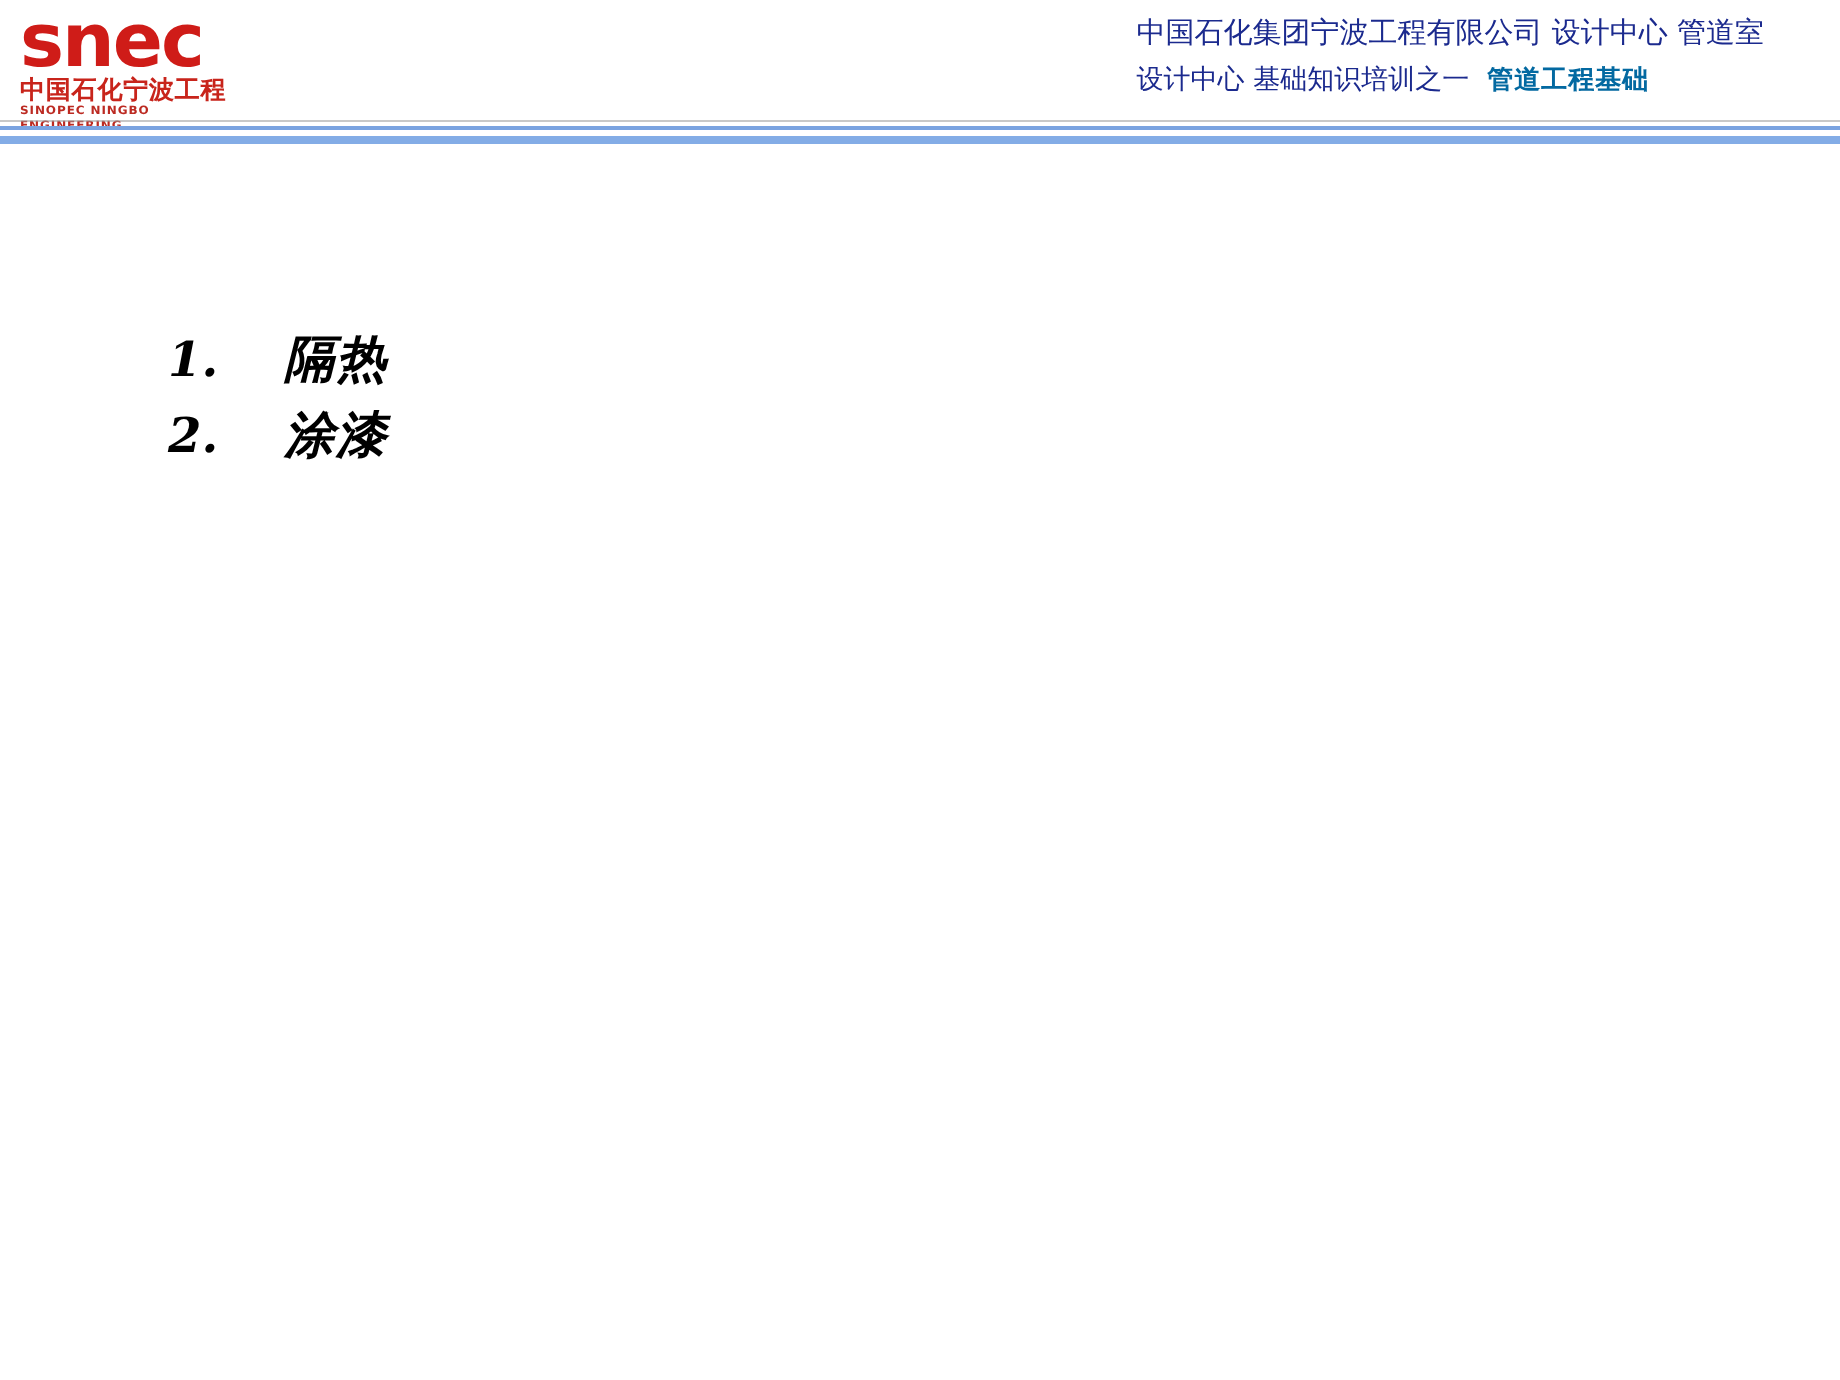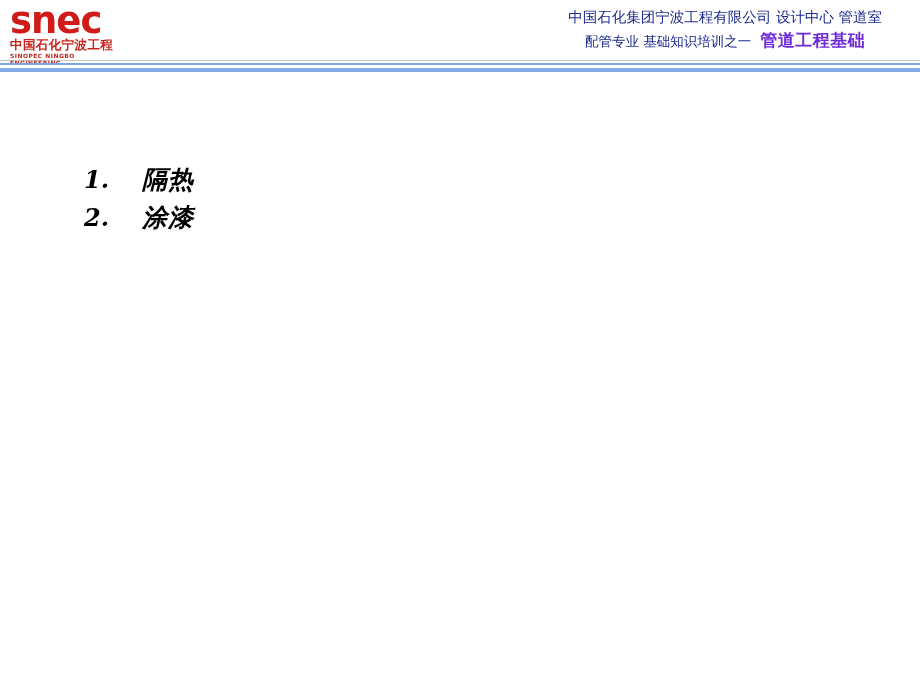--- a/index.html
+++ b/index.html
@@ -67,43 +67,43 @@
     color: #BC2A22;
     padding-left: 2px;
     transform: scaleY(0.95);
     transform-origin: left top;
   }
 
   .header-text {
     position: absolute;
     right: 38px;
     top: 6px;
-    text-align: center;
+    text-align: left;
     color: #1B2A8E;
   }
   .header-line1 {
     font-family: "DejaVu Sans", "Liberation Sans", sans-serif;
     font-size: 14.5px;
     line-height: 22px;
     color: #1B2A8E;
     white-space: nowrap;
   }
   .header-line2 {
     font-family: "DejaVu Sans", "Liberation Sans", sans-serif;
     font-size: 13.5px;
     line-height: 24px;
     color: #1B2A8E;
     white-space: nowrap;
   }
   .header-emph {
     font-weight: bold;
-    font-size: 17px;
+    font-size: 13px;
     letter-spacing: 0.5px;
     margin-left: 9px;
-    color: #6d28d9;
+    color: #0369a1;
   }
 
   
   .hairline {
     position: absolute;
     left: 0;
     width: 920px;
     height: 1px;
     background: #9a9a9a;
     opacity: 0.55;
@@ -200,21 +200,21 @@
 
     <div class="logo-block">
       <div class="logo-wordmark">snec</div>
       <div class="logo-cn">中国石化宁波工程</div>
       <div class="logo-en">SINOPEC NINGBO ENGINEERING</div>
     </div>
 
     <div class="header-text">
       <div class="header-line1">中国石化集团宁波工程有限公司  设计中心 管道室</div>
       <div class="header-line2">
-        <span>配管专业 基础知识培训之一</span><span class="header-emph">管道工程基础</span>
+        <span>设计中心 基础知识培训之一</span><span class="header-emph">管道工程基础</span>
       </div>
     </div>
 
     <div class="hairline" style="top:60px;"></div>
     <div class="rule-band rule-thin" style="top:63px;"></div>
     <div class="rule-band rule-thick" style="top:68px;"></div>
   </div>
 
 
   <ul class="toc-list">

